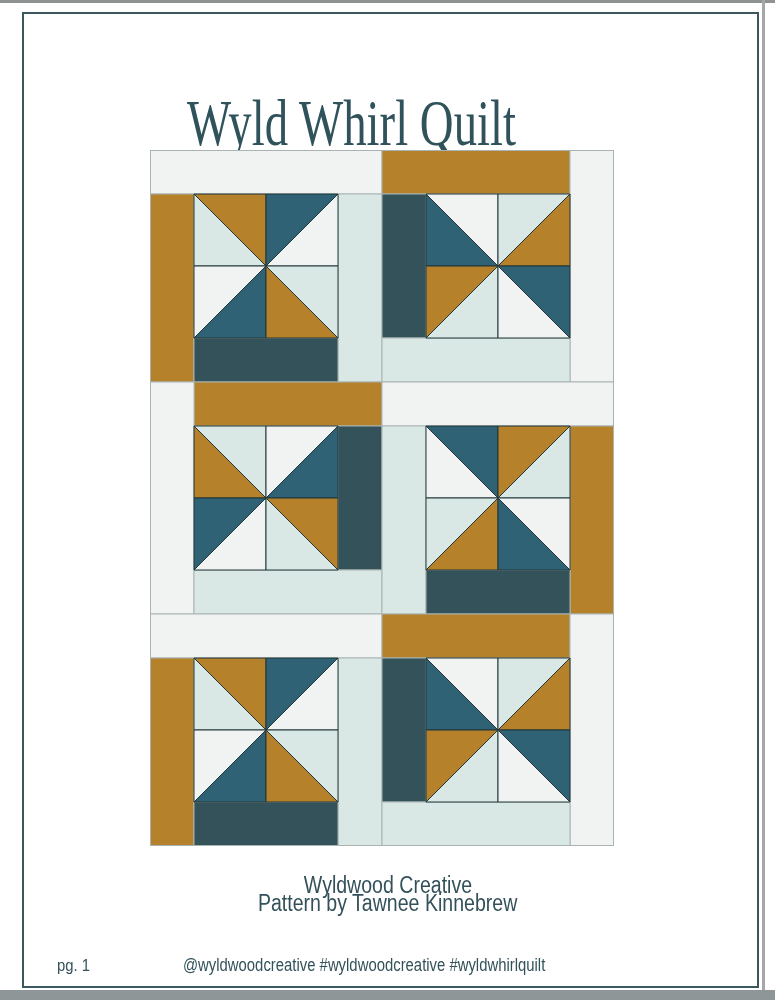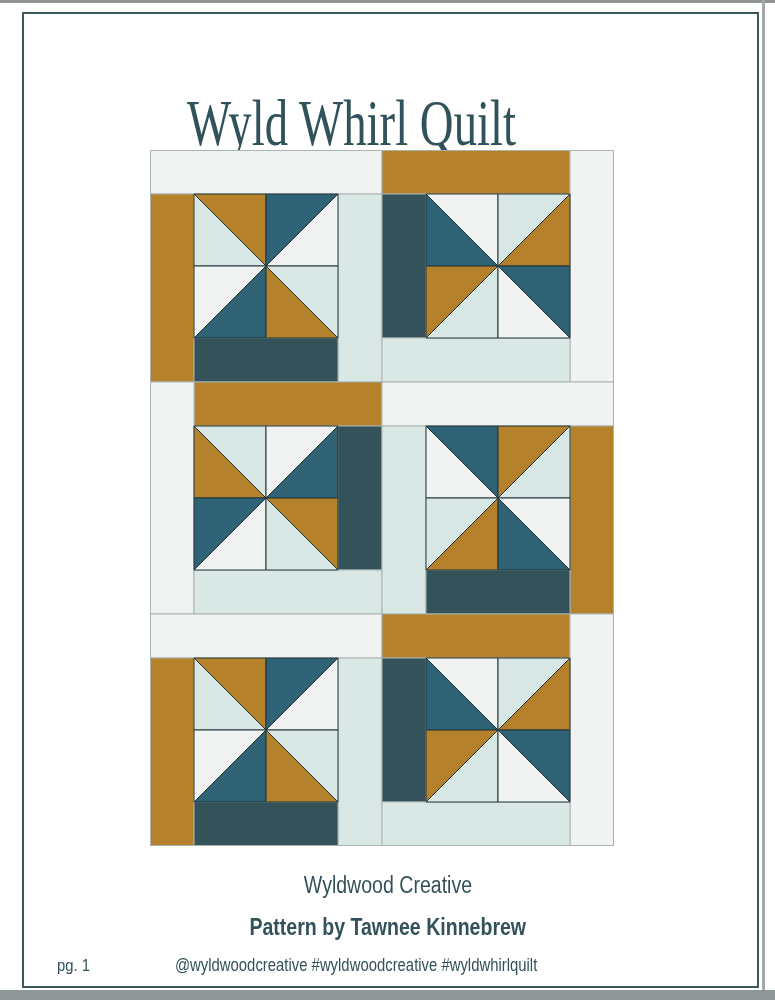--- a/index.html
+++ b/index.html
@@ -20,23 +20,23 @@
     font-weight:normal;white-space:nowrap;
   }
   .page-title .squeeze{display:inline-block;transform:scaleX(0.72);transform-origin:center;}
   .quilt{position:absolute;left:150px;top:150px;width:464px;height:696px;}
   .credit{
     position:absolute;left:0;width:775px;text-align:center;color:#33515a;
     font-size:23px;white-space:nowrap;
   }
   .credit .squeeze{display:inline-block;transform:scaleX(0.85);transform-origin:center;}
   .credit-1{top:872px;}
-  .credit-2{top:914px;font-weight:bold;}
+  .credit-2{top:890px;}
   .footer-social{
-    position:absolute;left:4px;top:955px;width:705px;text-align:center;
+    position:absolute;left:12px;top:955px;width:705px;text-align:center;
     color:#33515a;font-size:17.5px;white-space:nowrap;
   }
   .footer-social .squeeze{display:inline-block;transform:scaleX(0.85);transform-origin:center;}
   .footer-page{
     position:absolute;left:57px;top:956px;color:#33515a;font-size:16.5px;
     transform:scaleX(0.9);transform-origin:left center;white-space:nowrap;
   }
 </style>
 </head>
 <body>

